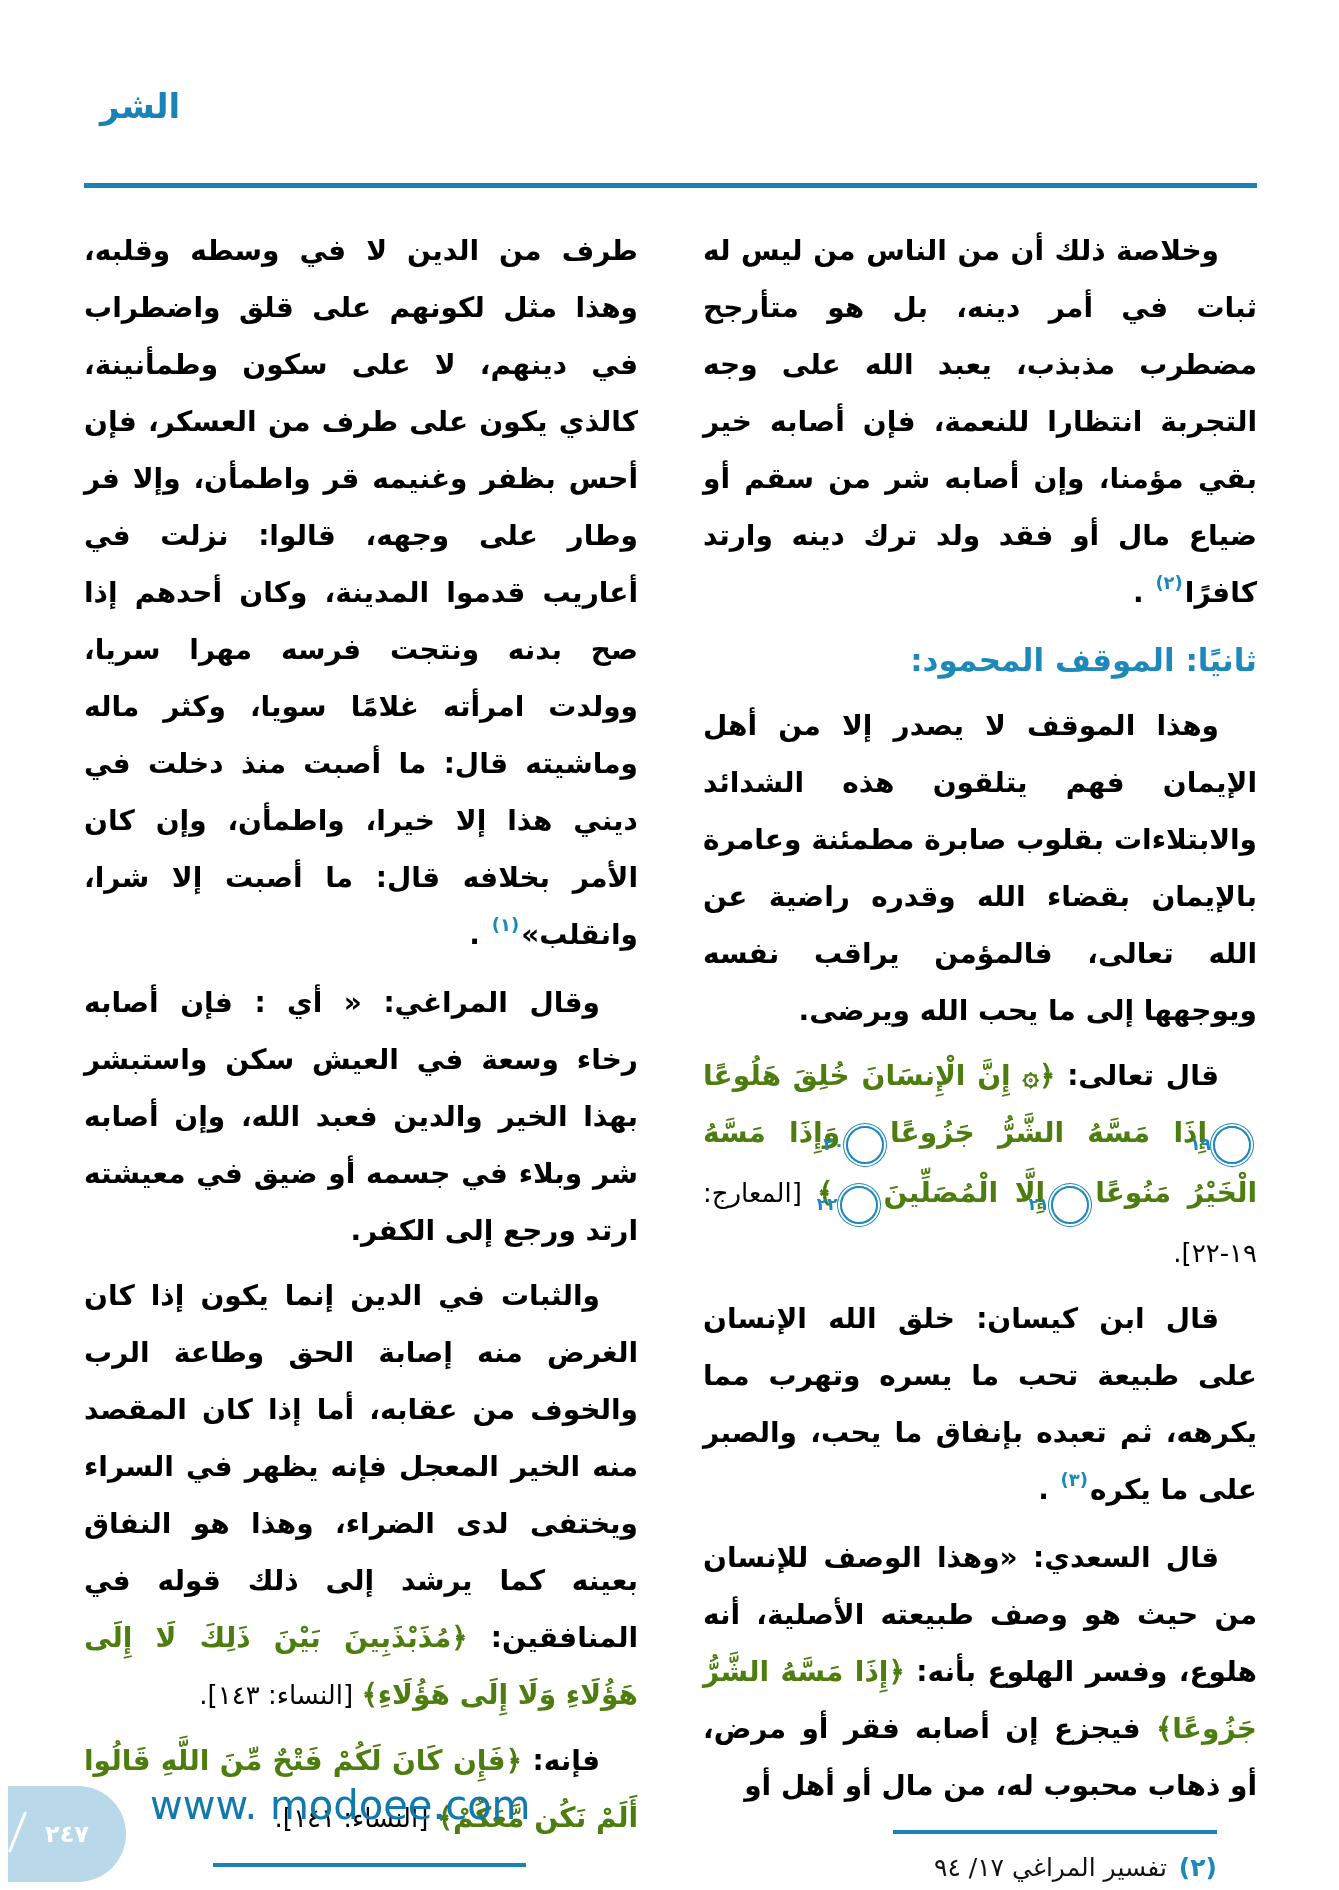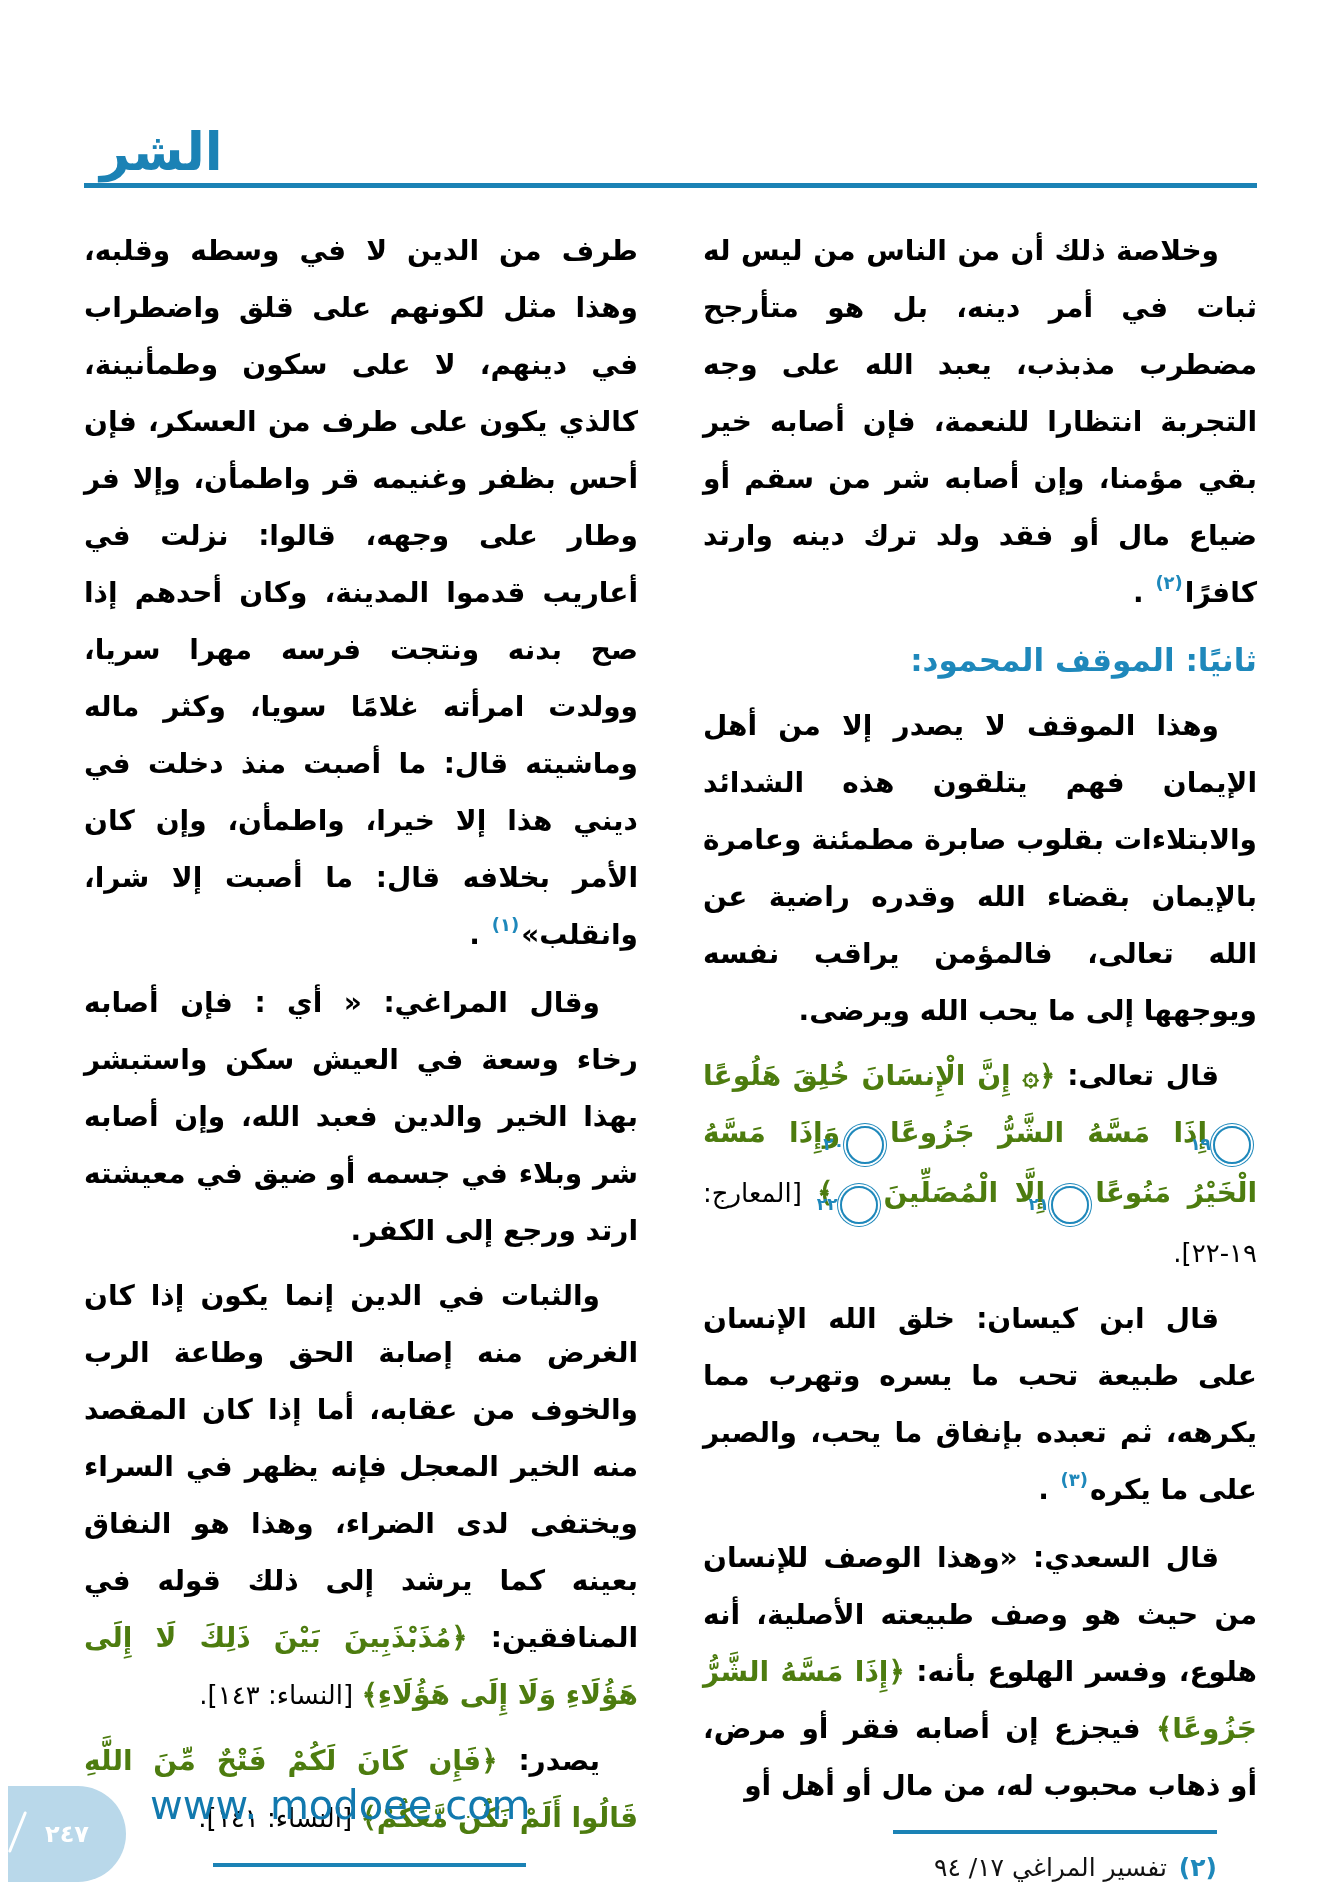--- a/index.html
+++ b/index.html
@@ -8,23 +8,22 @@
     width:1339px;height:1890px;
     background:#ffffff;
     margin:0 auto;
     font-family:"DejaVu Sans", sans-serif;
     overflow:hidden;
     direction:rtl;
   }
   
   .chapter-title{
     position:absolute;left:100px;top:86px;
-    color:#1b82b5;font-size:52px;font-weight:bold;
+    color:#1b82b5;font-size:34px;font-weight:bold;
     direction:rtl;
-    margin-top:36px;
   }
   .head-rule{
     position:absolute;left:84px;top:183px;
     width:1173px;height:5px;background:#1b82b5;
   }
   
   .columns{
     position:absolute;top:222px;left:84px;width:1173px;
     display:flex;flex-direction:row-reverse;gap:65px;
   }
@@ -90,21 +89,21 @@
 
   <div class="chapter-title">الشر</div>
   <div class="head-rule"></div>
 
   <div class="columns">
 
     <div class="col col-first">
       <p><span>طرف من الدين لا في وسطه وقلبه، وهذا مثل لكونهم على قلق واضطراب في دينهم، لا على سكون وطمأنينة، كالذي يكون على طرف من العسكر، فإن أحس بظفر وغنيمه قر واطمأن، وإلا فر وطار على وجهه، قالوا: نزلت في أعاريب قدموا المدينة، وكان أحدهم إذا صح بدنه ونتجت فرسه مهرا سريا، وولدت امرأته غلامًا سويا، وكثر ماله وماشيته قال: ما أصبت منذ دخلت في ديني هذا إلا خيرا، واطمأن، وإن كان الأمر بخلافه قال: ما أصبت إلا شرا، وانقلب»</span><span class="sup">(١)</span><span> .</span></p>
       <p class="indent"><span>وقال المراغي: « أي : فإن أصابه رخاء وسعة في العيش سكن واستبشر بهذا الخير والدين فعبد الله، وإن أصابه شر وبلاء في جسمه أو ضيق في معيشته ارتد ورجع إلى الكفر.</span></p>
       <p class="indent"><span>والثبات في الدين إنما يكون إذا كان الغرض منه إصابة الحق وطاعة الرب والخوف من عقابه، أما إذا كان المقصد منه الخير المعجل فإنه يظهر في السراء ويختفى لدى الضراء، وهذا هو النفاق بعينه كما يرشد إلى ذلك قوله في المنافقين: </span><span class="quran">﴿مُذَبْذَبِينَ بَيْنَ ذَلِكَ لَا إِلَى هَؤُلَاءِ وَلَا إِلَى هَؤُلَاءِ﴾</span><span class="ref"> [النساء: ١٤٣].</span></p>
-      <p class="indent"><span>يصدر: </span><span class="quran">﴿فَإِن كَانَ لَكُمْ فَتْحٌ مِّنَ اللَّهِ قَالُوا أَلَمْ نَكُن مَّعَكُمْ﴾</span><span class="ref"> [النساء: ١٤١].</span></p>
+      <p class="indent"><span>فإنه: </span><span class="quran">﴿فَإِن كَانَ لَكُمْ فَتْحٌ مِّنَ اللَّهِ قَالُوا أَلَمْ نَكُن مَّعَكُمْ﴾</span><span class="ref"> [النساء: ١٤١].</span></p>
 
       <div class="footnotes">
         <div class="fn-rule"></div>
         <div class="fn-row"><span class="fn-marker">(١)</span><span>الكشاف ٣/ ١٤٦ .</span></div>
       </div>
     </div>
 
     <div class="col col-second">
       <p class="indent"><span>وخلاصة ذلك أن من الناس من ليس له ثبات في أمر دينه، بل هو متأرجح مضطرب مذبذب، يعبد الله على وجه التجربة انتظارا للنعمة، فإن أصابه خير بقي مؤمنا، وإن أصابه شر من سقم أو ضياع مال أو فقد ولد ترك دينه وارتد كافرًا</span><span class="sup">(٢)</span><span> .</span></p>
       <p class="heading">ثانيًا: الموقف المحمود:</p>

